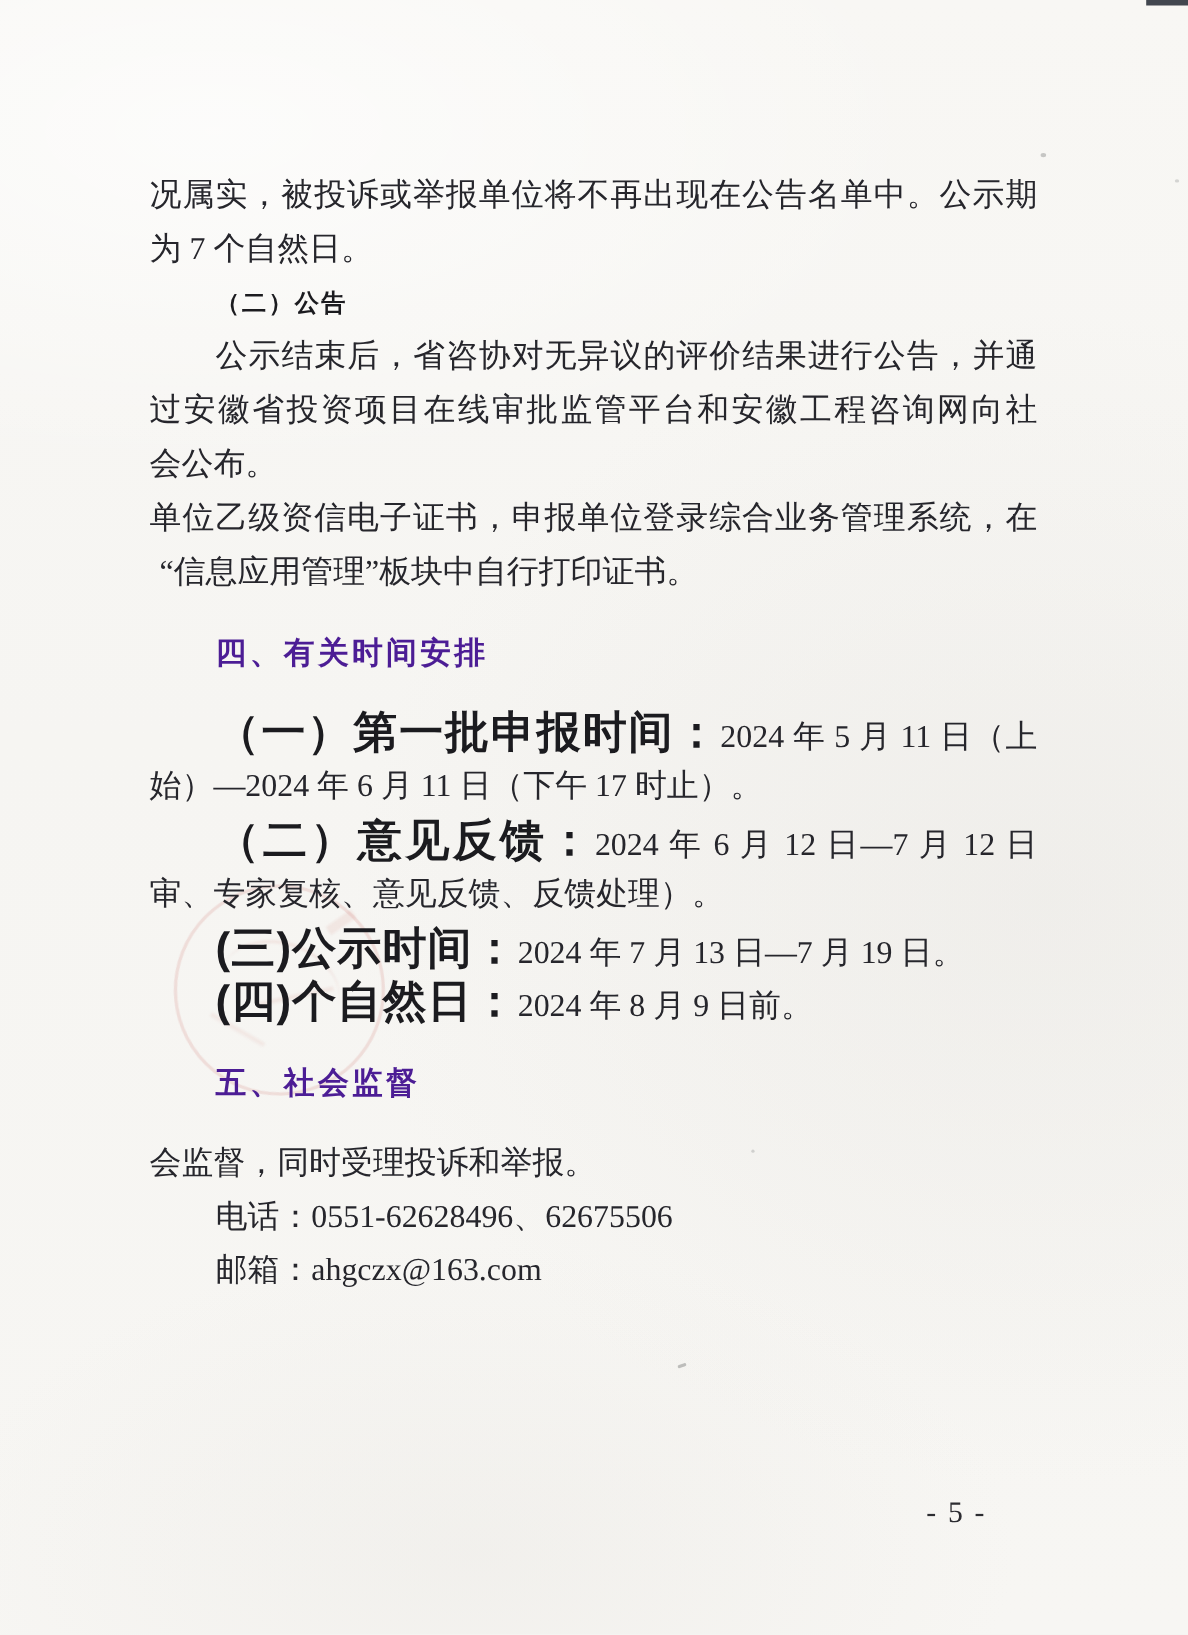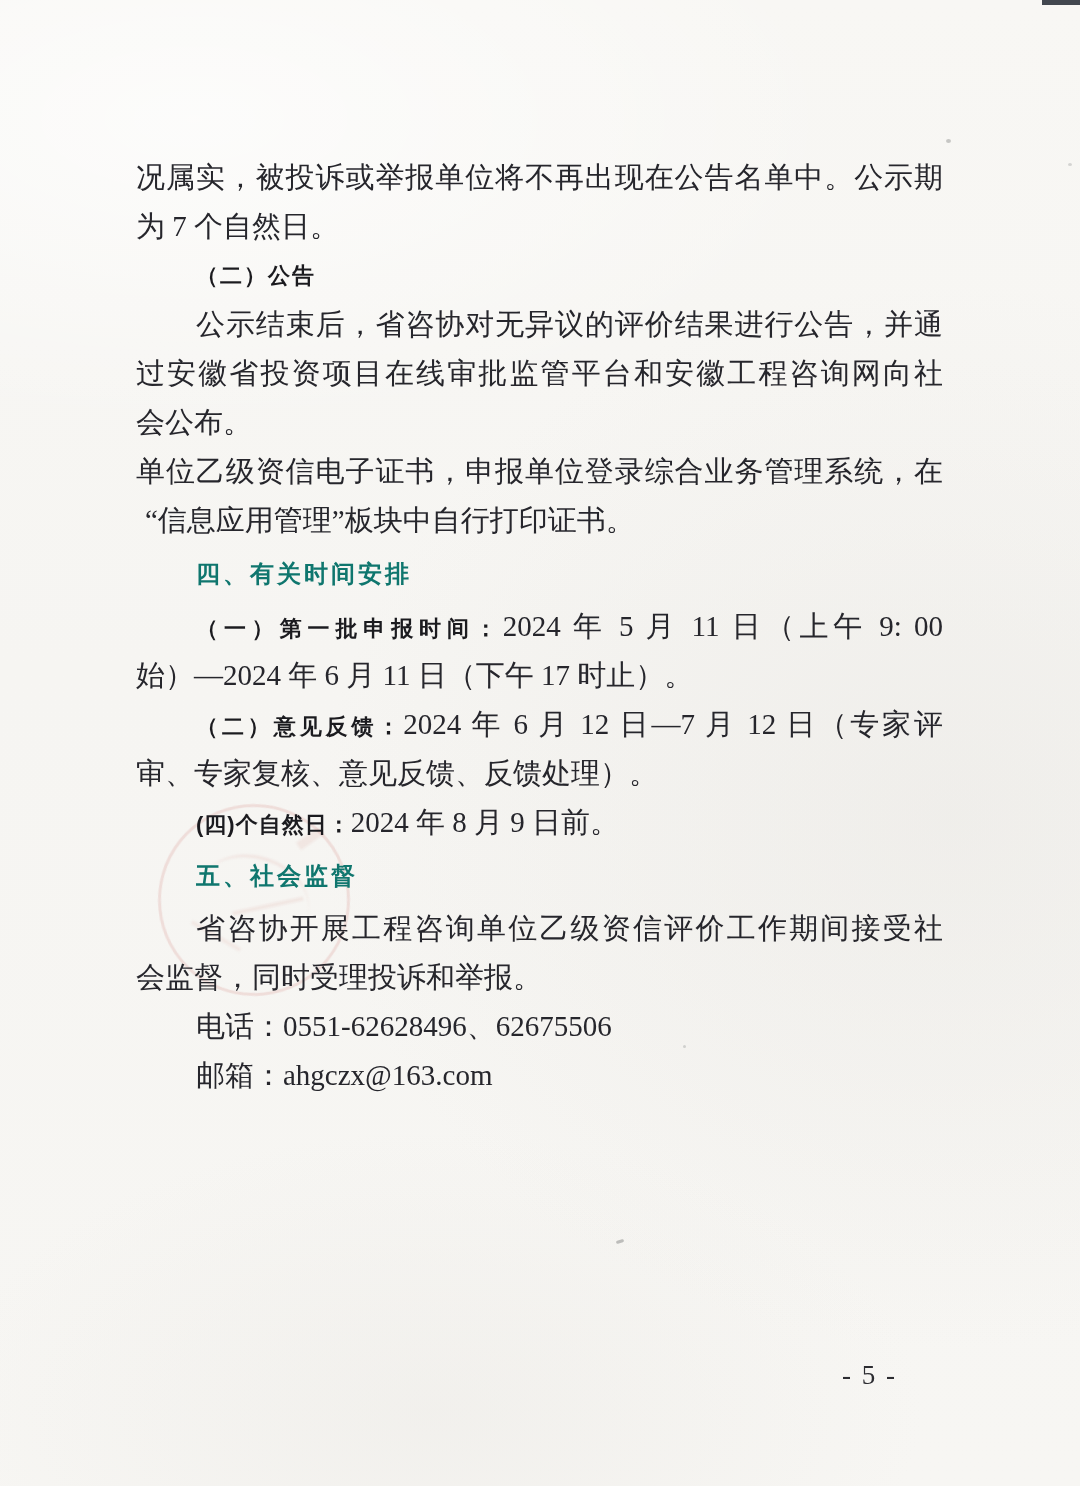--- a/index.html
+++ b/index.html
@@ -24,26 +24,26 @@
   }
   .fill{white-space:normal;text-align:justify;text-align-last:justify;overflow:hidden;}
   .indent{padding-left:60px;}
   .hang{padding-left:9px;}
   .h2{
     font-family:"Liberation Sans","DejaVu Sans",sans-serif;
     font-weight:700;font-size:22px;letter-spacing:2px;color:#1b1b1f;
   }
   .h1{
     font-family:"Liberation Sans","DejaVu Sans",sans-serif;
-    font-weight:700;font-size:24px;letter-spacing:3px;color:#0f766e;
-    margin:4px 0;
+    font-weight:700;font-size:28px;letter-spacing:3px;color:#4c1d95;
+    margin:24px 0;
   }
   .lead{
     font-family:"Liberation Sans","DejaVu Sans",sans-serif;
-    font-weight:700;font-size:22px;letter-spacing:1px;color:#1b1b1f;
+    font-weight:700;font-size:40px;letter-spacing:1px;color:#1b1b1f;
   }
   .pagenum{
     position:absolute;left:842px;top:1360px;z-index:2;
     font-size:27px;letter-spacing:2px;color:#2c2c31;
   }
   
   .stamp{position:absolute;left:158px;top:804px;width:192px;height:192px;z-index:1;}
   .stamp .ring{
     position:absolute;inset:0;border-radius:50%;
     border:3px solid rgba(201,102,92,.17);
@@ -100,22 +100,24 @@
   <div class="line h1 indent">四、有关时间安排</div>
   <div class="line indent fill">
     <span class="lead">（一）第一批申报时间：</span><span>2024 年 5 月 11 日（上午 9: 00</span>
   </div>
   <div class="line">始）—2024 年 6 月 11 日（下午 17 时止）。</div>
   <div class="line indent fill">
     <span class="lead">（二）意见反馈：</span><span>2024 年 6 月 12 日—7 月 12 日（专家评</span>
   </div>
   <div class="line">审、专家复核、意见反馈、反馈处理）。</div>
   <div class="line indent">
+    <span class="lead">(三)公示时间：</span><span>2024 年 7 月 13 日—7 月 19 日。</span>
+  </div>
+  <div class="line indent">
     <span class="lead">(四)个自然日：</span><span>2024 年 8 月 9 日前。</span>
   </div>
   <div class="line h1 indent">五、社会监督</div>
-  <div class="line indent fill">省咨协开展工程咨询单位乙级资信评价工作期间接受社</div>
   <div class="line">会监督，同时受理投诉和举报。</div>
   <div class="line indent">电话：0551-62628496、62675506</div>
   <div class="line indent">邮箱：ahgczx@163.com</div>
 </div>
 
 <div class="pagenum">- 5 -</div>
 
 </body></html>

